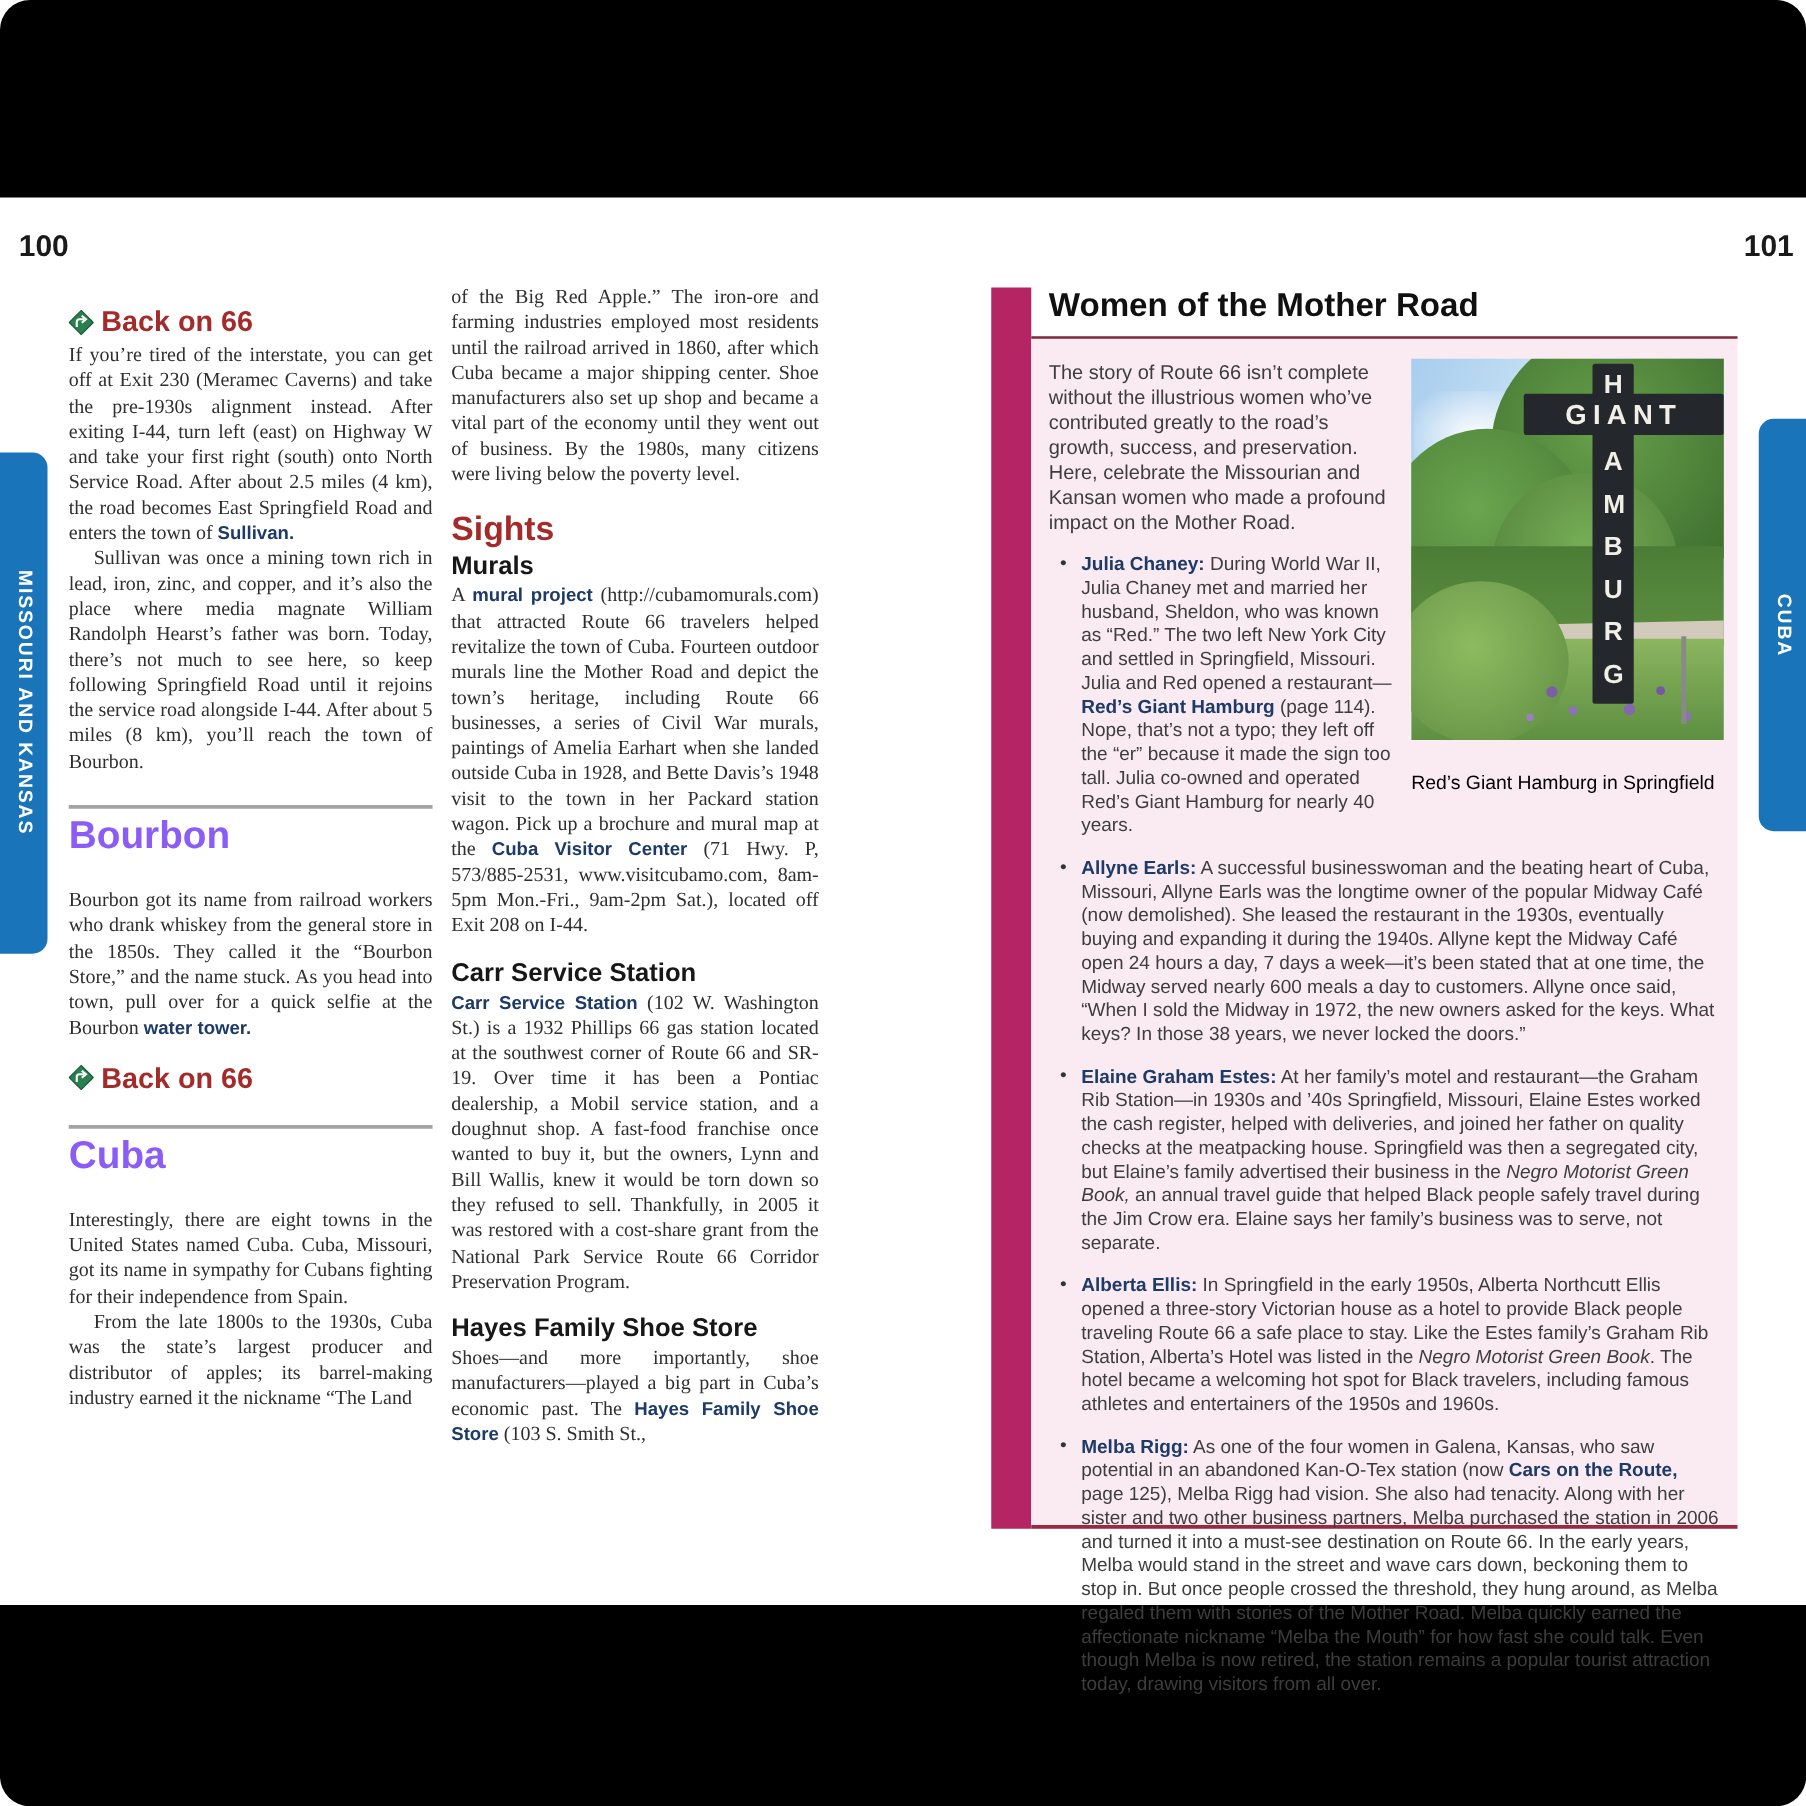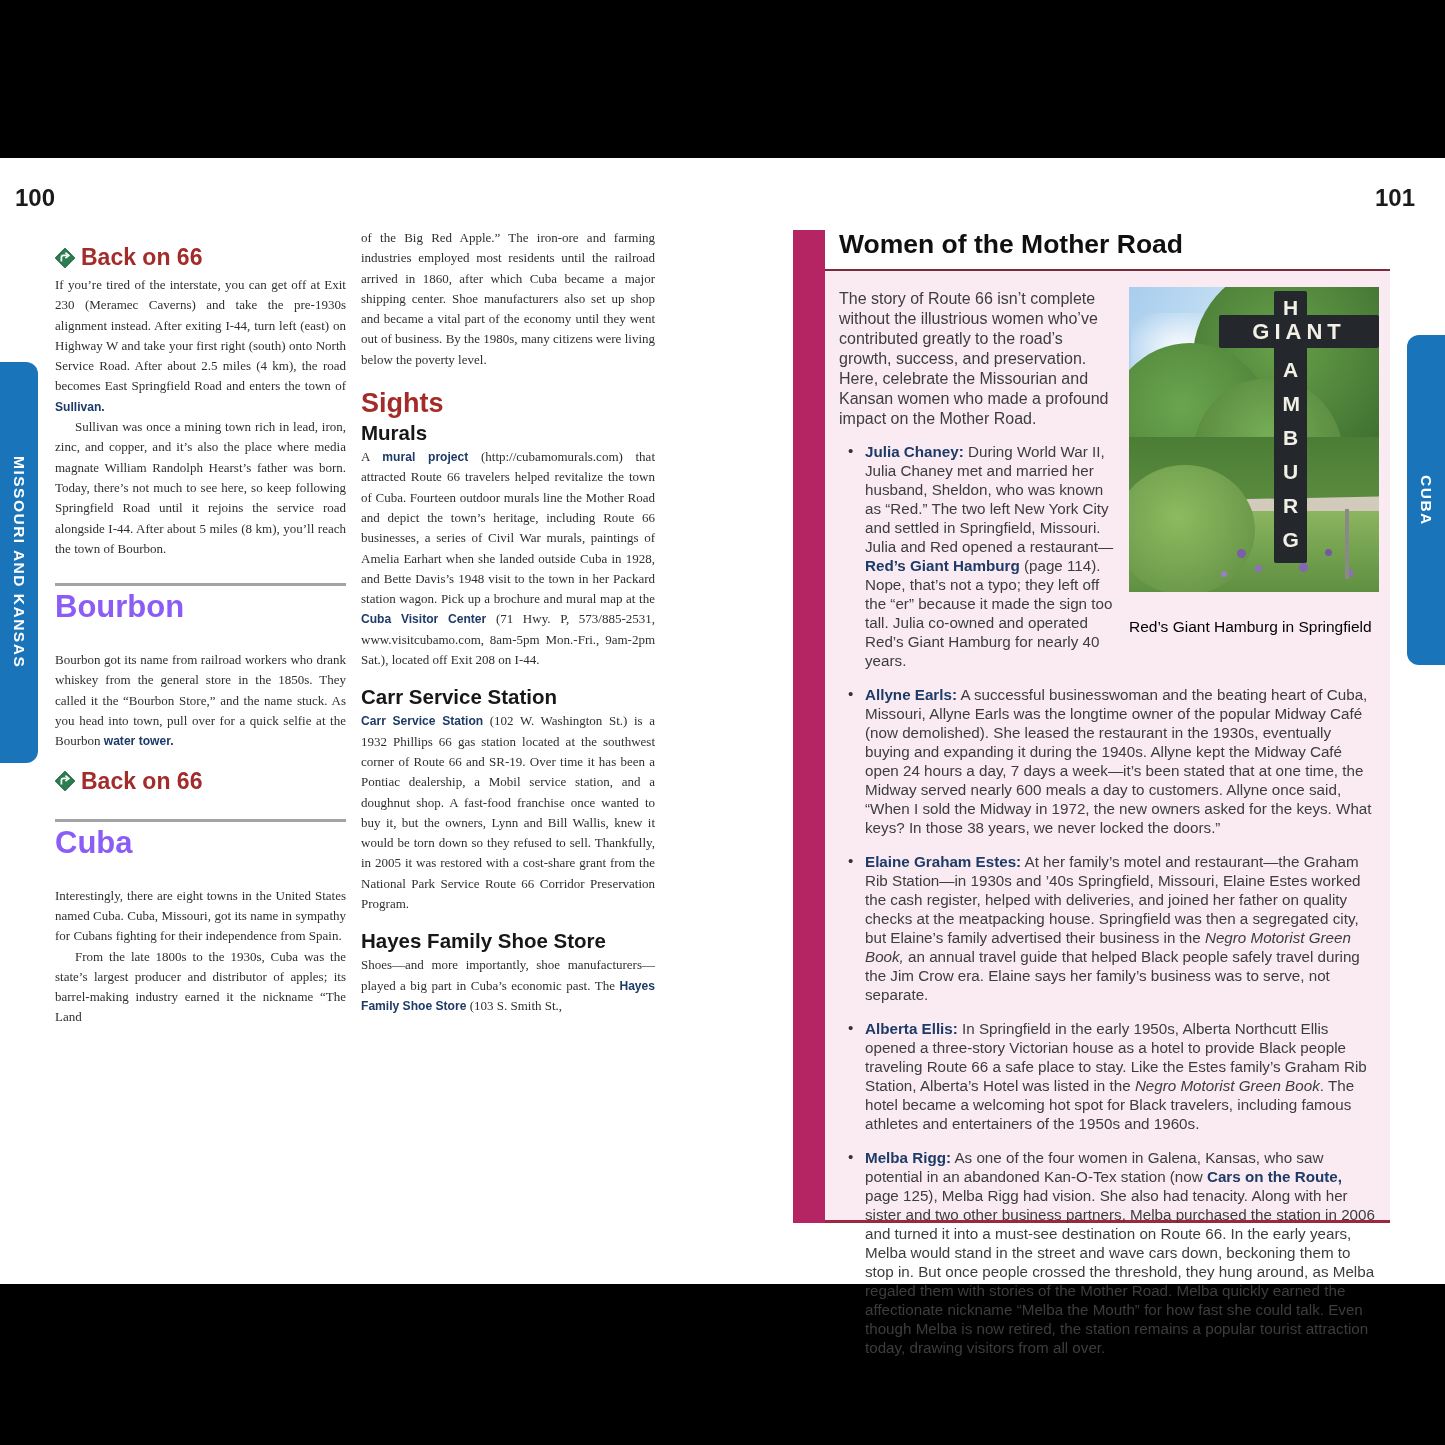--- a/index.html
+++ b/index.html
@@ -1,36 +1,36 @@
 <!DOCTYPE html>
 <html lang="en"><head>
 <meta charset="utf-8">
 <style>
   html,body{margin:0;padding:0;background:#ffffff;}
   .canvas{position:relative;width:1445px;height:1445px;background:#ffffff;overflow:hidden;
-          font-family:"Liberation Serif",serif;color:#2f2f2f;}
+          font-family:"Liberation Serif",serif;color:#2f2f2f;border-radius:24px;}
   .bar{position:absolute;left:0;width:1445px;background:#000;}
   .bar-top{top:0;height:158px;}
   .bar-bottom{top:1284px;height:161px;}
   .pagenum{position:absolute;top:184px;font:bold 24px "Liberation Sans",sans-serif;color:#1a1a1a;}
   .pn-left{left:15px;}
-  .pn-right{right:30px;}
+  .pn-right{right:10px;}
 
   
   .tab{position:absolute;background:#1a74b9;display:flex;align-items:center;justify-content:center;}
   .tab-left{left:0;top:362px;width:38px;height:401px;border-radius:0 12px 12px 0;}
   .tab-right{right:0;top:335px;width:38px;height:330px;border-radius:12px 0 0 12px;}
   .tab span{writing-mode:vertical-rl;font:bold 15.5px "Liberation Sans",sans-serif;color:#fff;
             letter-spacing:1.5px;white-space:nowrap;}
 
   
   .col{position:absolute;top:228px;}
   .col1{left:55px;width:291px;}
   .col2{left:361px;width:294px;}
-  .col p{margin:0;font-size:13px;line-height:20.3px;text-align:justify;}
+  .col p{margin:0;font-size:16px;line-height:20.3px;text-align:justify;}
   .indent{text-indent:20px;}
   .seg-b,.seg-n{font-family:"Liberation Sans",sans-serif;font-weight:bold;color:#1d3a68;}
   .col .seg-b{font-size:0.93em;}
   .seg-i{font-style:italic;}
 
   .h-backon{display:flex;align-items:center;gap:6px;margin:16px 0 4px;
             font:bold 23px "Liberation Sans",sans-serif;color:#a32c2a;}
   .h-backon.later{margin-top:16px;}
   .backon-icon{width:20px;height:20px;flex:0 0 auto;}
   .section-head{margin:24px 0 25px;padding-top:3px;border-top:3px solid #a3a3a3;

